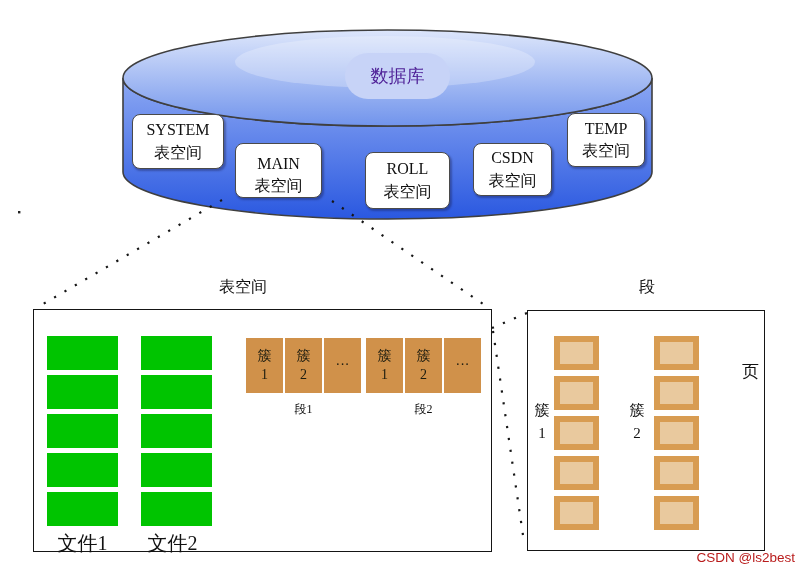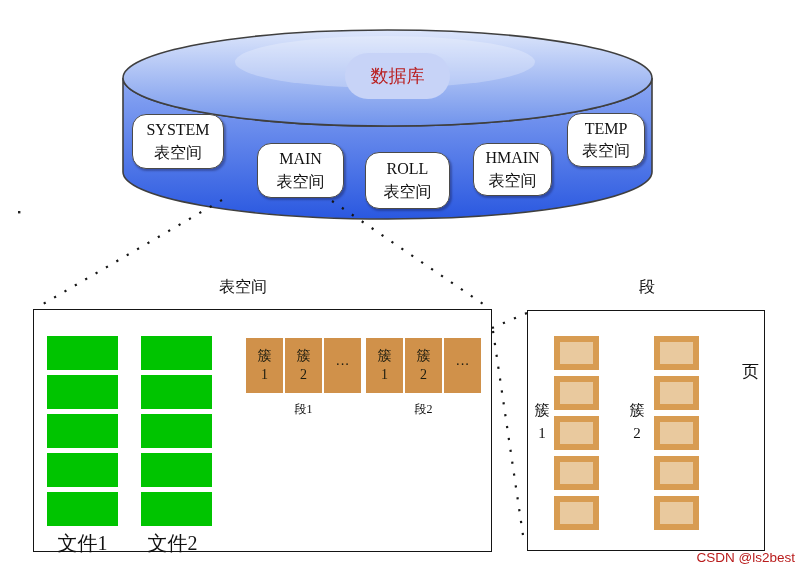--- a/index.html
+++ b/index.html
@@ -2,26 +2,26 @@
 <html><head>
 <meta charset="utf-8">
 <style>
   html,body{margin:0;padding:0;background:#ffffff;}
   .canvas{position:relative;width:806px;height:574px;background:#fff;overflow:hidden;
           font-family:"Liberation Serif","DejaVu Serif",serif;color:#111;}
   svg.layer{position:absolute;left:0;top:0;z-index:1;}
   .abs{position:absolute;}
   
   .db-pill{left:345px;top:53px;width:105px;height:46px;background:#c7d3f7;border-radius:23px;
-           display:flex;align-items:center;justify-content:center;font-size:18px;color:#b91c1c;z-index:3;}
-  .ts-box{background:#fff;border:1.6px solid #4a4a4a;border-radius:14px;z-index:3;
+           display:flex;align-items:center;justify-content:center;font-size:18px;color:#4c1d95;z-index:3;}
+  .ts-box{background:#fff;border:1.6px solid #4a4a4a;border-radius:8px;z-index:3;
           display:flex;flex-direction:column;align-items:center;justify-content:center;
           font-size:16px;line-height:1.38;box-shadow:1.5px 2px 2px rgba(20,20,60,.35);}
   .ts-system{left:132px;top:114px;width:90px;height:53px;}
-  .ts-main  {left:257px;top:143px;width:85px;height:53px;}
+  .ts-main  {left:235px;top:143px;width:85px;height:53px;justify-content:flex-end;}
   .ts-roll  {left:365px;top:152px;width:83px;height:55px;}
   .ts-temp  {left:473px;top:143px;width:77px;height:51px;}
   .ts-hmain {left:567px;top:113px;width:76px;height:52px;}
   
   .panel{border:1.6px solid #151515;background:#fff;z-index:2;}
   .panel-title{font-size:16px;text-align:center;z-index:2;}
   .ts-panel{left:33px;top:309px;width:457px;height:241px;}
   .seg-panel{left:527px;top:310px;width:236px;height:239px;}
   
   .file-col{position:absolute;display:flex;flex-direction:column;gap:5px;}
@@ -93,21 +93,21 @@
   </div>
   <div class="abs ts-box ts-main">
     <span>MAIN</span>
     <span>表空间</span>
   </div>
   <div class="abs ts-box ts-roll">
     <span>ROLL</span>
     <span>表空间</span>
   </div>
   <div class="abs ts-box ts-temp">
-    <span>HMAIN</span>
+    <span>CSDN</span>
     <span>表空间</span>
   </div>
   <div class="abs ts-box ts-hmain">
     <span>TEMP</span>
     <span>表空间</span>
   </div>
 
   <div class="abs panel-title" style="left:193px;top:277px;width:100px;">表空间</div>
   <div class="abs panel ts-panel">
     <div class="file-col" style="left:13px;top:26px;">

